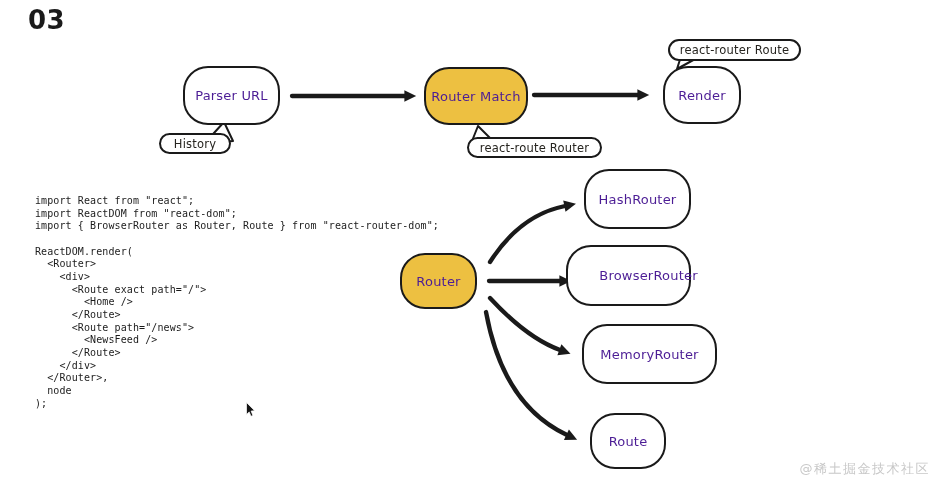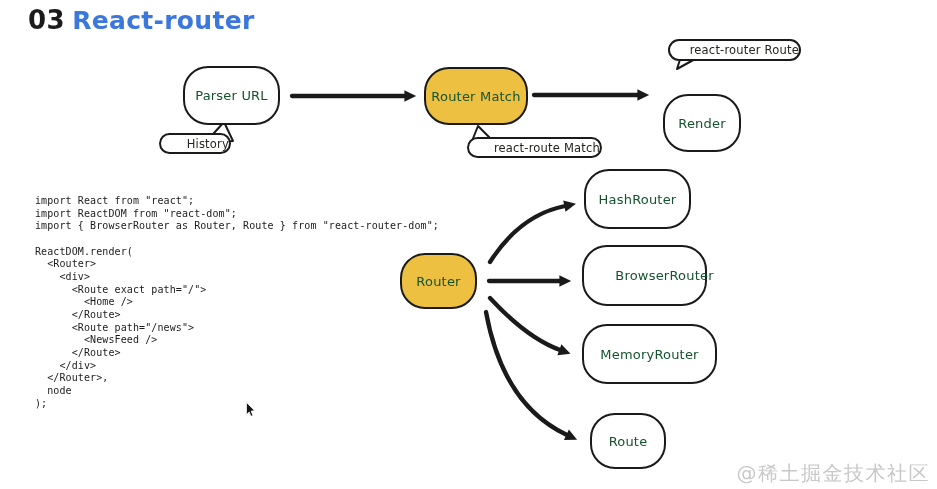--- a/index.html
+++ b/index.html
@@ -10,39 +10,39 @@
   }
   .svg-layer { position:absolute; left:0; top:0; z-index:1; pointer-events:none; }
 
   .header { position:absolute; left:28px; top:5px; z-index:2; display:flex; align-items:baseline; gap:7px; }
   .header .num  { font-size:26px; font-weight:800; color:#1b1b1b; letter-spacing:0.5px; }
   .header .name { font-size:25px; font-weight:700; color:var(--accent-blue,#3c77dd); letter-spacing:0.3px; }
 
   .node {
     position:absolute; z-index:2; display:flex; align-items:center; justify-content:center;
     background:#ffffff; border:2.2px solid var(--stroke-dark,#1a1a1a); border-radius:25px;
-    font-size:13px; color:#14532d; letter-spacing:0.2px; text-align:center;
+    font-size:13px; color:#4c1d95; letter-spacing:0.2px; text-align:center;
   }
   .node.yellow { background:var(--node-yellow,#edc041); border-width:2.6px; }
 
   .bubble {
-    position:absolute; z-index:3; display:flex; align-items:center; justify-content:flex-end;
+    position:absolute; z-index:3; display:flex; align-items:center; justify-content:center;
     background:#ffffff; border:2px solid var(--stroke-dark,#1a1a1a); border-radius:12px;
     font-size:11.5px; color:#26241f; letter-spacing:0.2px; white-space:nowrap;
   }
 
   .code {
     position:absolute; left:35px; top:195px; z-index:2;
     font-size:10px; line-height:12.65px; white-space:pre; color:#1b1b1b; letter-spacing:0.1px;
   }
   .code-line { min-height:12.65px; }
 
   .watermark {
     position:absolute; right:7px; top:460px; z-index:2;
-    font-size:20px; color:var(--watermark-gray,#c8c8c8); letter-spacing:1.5px;
+    font-size:13px; color:var(--watermark-gray,#c8c8c8); letter-spacing:1.5px;
   }
 
   .arrow { fill:none; stroke:var(--stroke-dark,#1a1a1a); stroke-width:4.3; stroke-linecap:round; marker-end:url(#ah); }
   .tail  { fill:#ffffff; stroke:var(--stroke-dark,#1a1a1a); stroke-width:2; stroke-linejoin:round; }
   .cursor { fill:#151515; stroke:#ffffff; stroke-width:0.7; }
 </style>
 </head>
 <body>
 
 <svg class="svg-layer" width="937" height="489" viewBox="0 0 937 489">
@@ -62,52 +62,51 @@
 
   <path class="tail" d="M224 122 L204 144 L233 141 Z"></path>
   <path class="tail" d="M478 126 L470 146 L495 143 Z"></path>
   <path class="tail" d="M677 69 L683 50 L706 53 Z"></path>
 
   <path class="cursor" d="M246.5 402.5 L246.5 414.5 L249.2 411.9 L251 416.3 L252.9 415.4 L251.1 411.1 L254.6 410.7 Z"></path>
 </svg>
 
 <div class="header">
   <span class="num">03</span>
-  <span class="name">React-router</span>
 </div>
 
 <div class="node" style="left:183px; top:66px; width:97px; height:59px;">
   <span>Parser URL</span>
 </div>
 <div class="node yellow" style="left:424px; top:67px; width:104px; height:58px;">
   <span>Router Match</span>
 </div>
-<div class="node" style="left:663px; top:66px; width:78px; height:58px;margin-top:28px;">
+<div class="node" style="left:663px; top:66px; width:78px; height:58px;">
   <span>Render</span>
 </div>
 
 <div class="bubble" style="left:159px; top:133px; width:72px; height:21px;">
   <span>History</span>
 </div>
 <div class="bubble" style="left:467px; top:137px; width:135px; height:21px;">
-  <span>react-route Match</span>
+  <span>react-route Router</span>
 </div>
 <div class="bubble" style="left:668px; top:39px; width:133px; height:22px;">
   <span>react-router Route</span>
 </div>
 
 <pre class="code"><div class="code-line">import React from "react";</div><div class="code-line">import ReactDOM from "react-dom";</div><div class="code-line">import { BrowserRouter as Router, Route } from "react-router-dom";</div><div class="code-line">&nbsp;</div><div class="code-line">ReactDOM.render(</div><div class="code-line">  &lt;Router&gt;</div><div class="code-line">    &lt;div&gt;</div><div class="code-line">      &lt;Route exact path="/"&gt;</div><div class="code-line">        &lt;Home /&gt;</div><div class="code-line">      &lt;/Route&gt;</div><div class="code-line">      &lt;Route path="/news"&gt;</div><div class="code-line">        &lt;NewsFeed /&gt;</div><div class="code-line">      &lt;/Route&gt;</div><div class="code-line">    &lt;/div&gt;</div><div class="code-line">  &lt;/Router&gt;,</div><div class="code-line">  node</div><div class="code-line">);</div></pre>
 
 <div class="node yellow" style="left:400px; top:253px; width:77px; height:56px;">
   <span>Router</span>
 </div>
 <div class="node" style="left:584px; top:169px; width:107px; height:60px;align-items:center;">
   <span>HashRouter</span>
 </div>
-<div class="node" style="left:582px; top:245px; width:125px; height:61px;padding-left:40px;">
+<div class="node" style="left:566px; top:245px; width:125px; height:61px;padding-left:40px;">
   <span>BrowserRouter</span>
 </div>
 <div class="node" style="left:582px; top:324px; width:135px; height:60px;">
   <span>MemoryRouter</span>
 </div>
 <div class="node" style="left:590px; top:413px; width:76px; height:56px;">
   <span>Route</span>
 </div>
 
 <div class="watermark">@稀土掘金技术社区</div>

